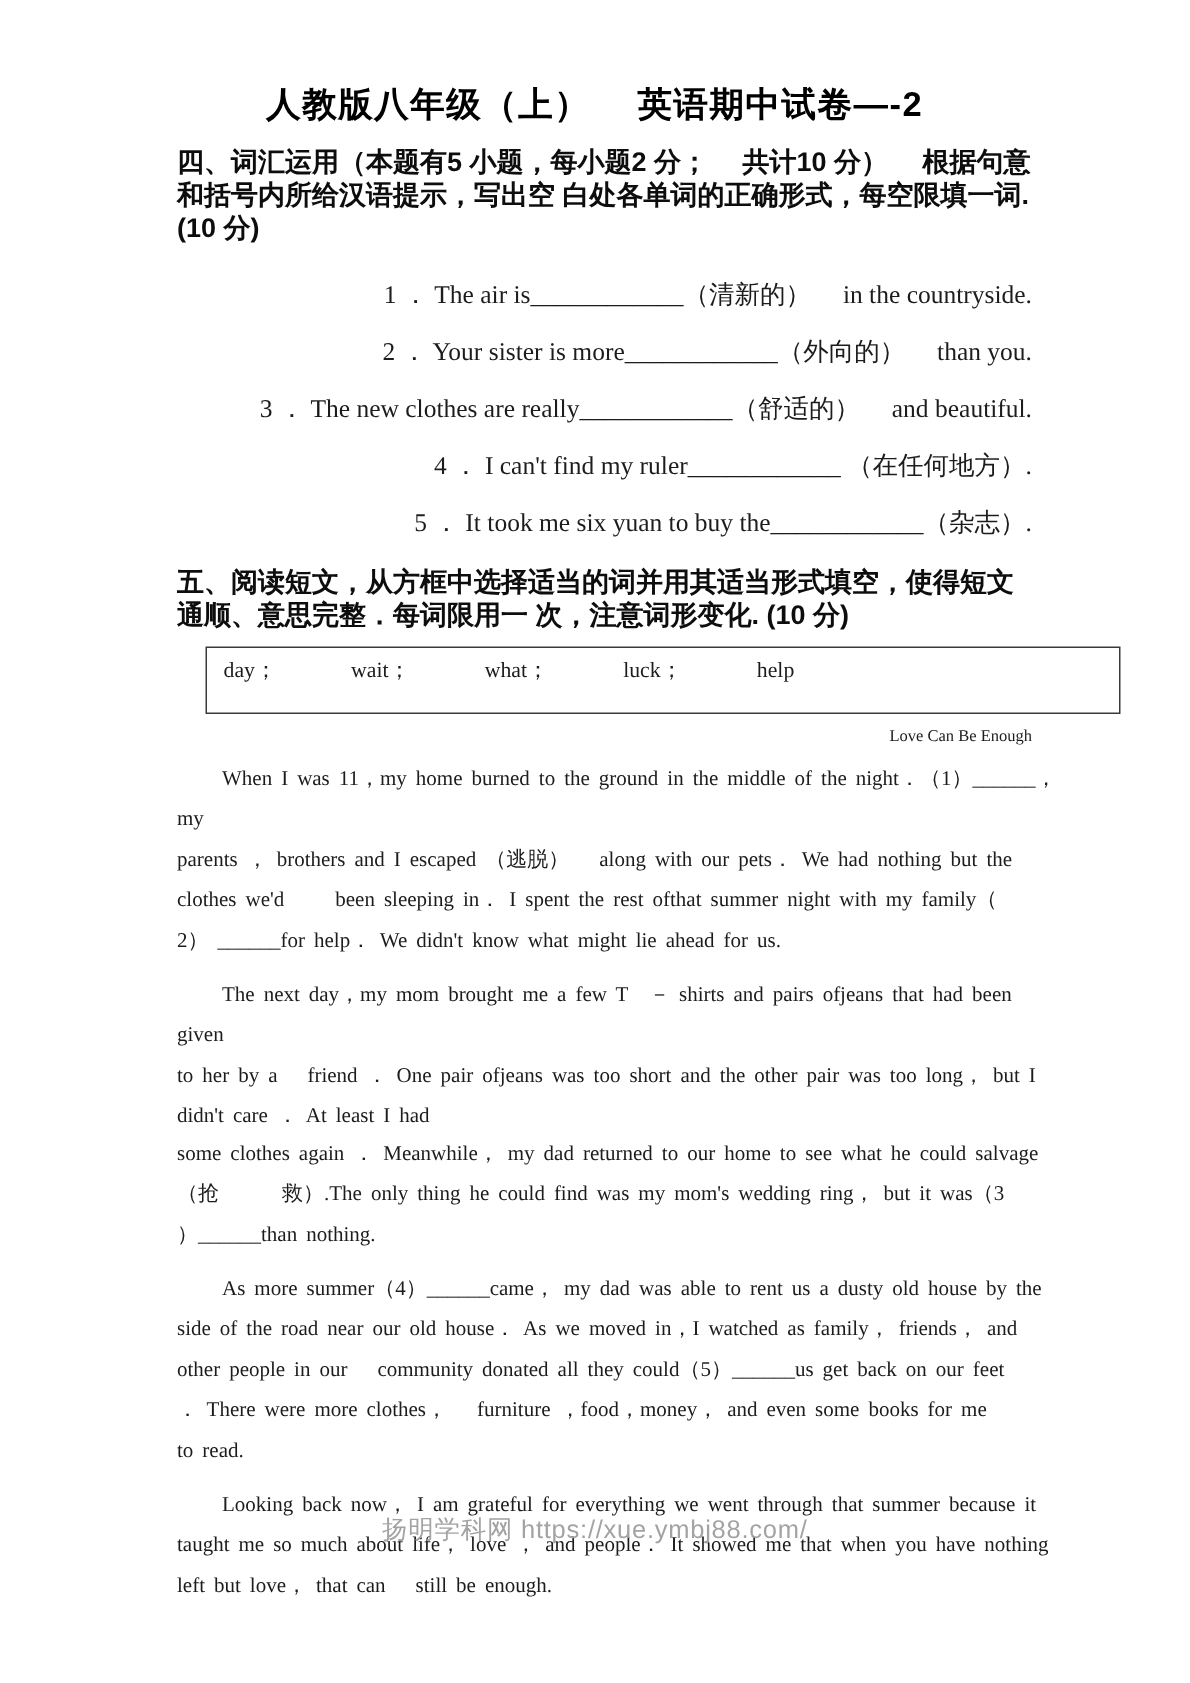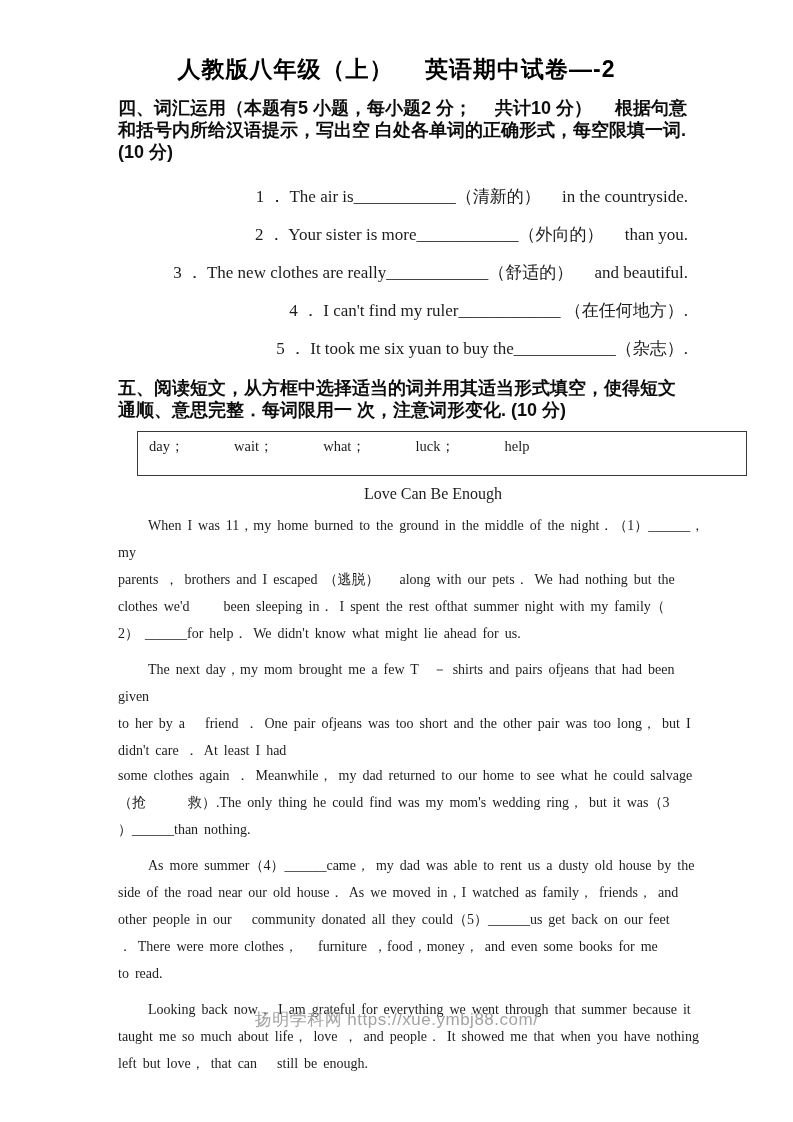--- a/index.html
+++ b/index.html
@@ -53,23 +53,23 @@
     width: 610px;
     height: 45px;
     border: 1.5px solid #3a3a3a;
     padding: 5px 11px;
     font-size: 14.5px;
     background: #ffffff;
   }
   .word { display: inline-block; margin-right: 46px; }
   .passage-title {
     margin-top: 9px;
-    text-align: center;
+    text-align: right;
     text-indent: 60px;
-    font-size: 16px;
+    font-size: 11px;
     color: #1c1c1c;
   }
   .passage { width: 592px; }
   .para {
     font-size: 14px;
     line-height: 27px;
     margin-top: 9px;
     white-space: pre-wrap;
     word-spacing: 2.5px;
     color: #1c1c1c;

